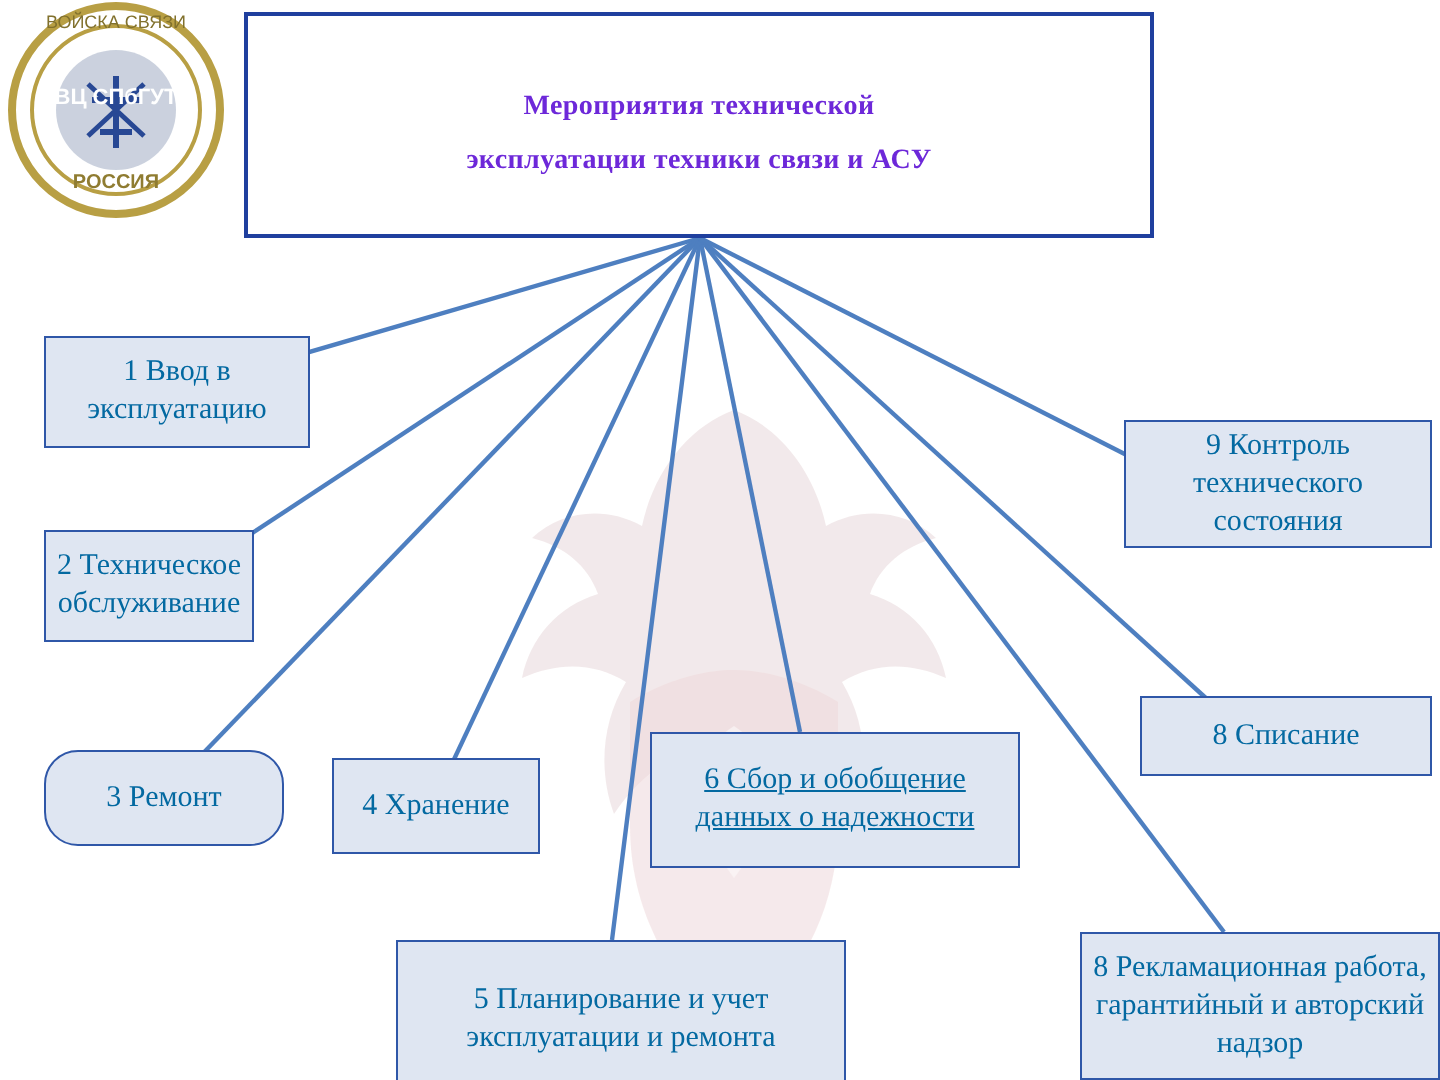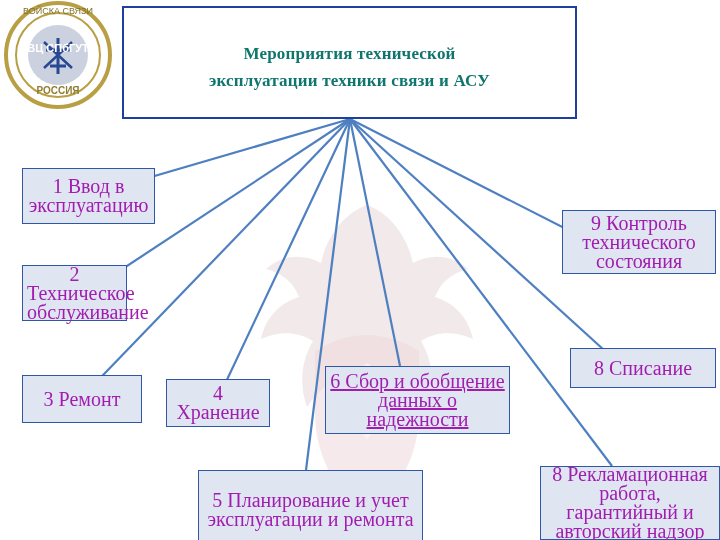--- a/index.html
+++ b/index.html
@@ -58,47 +58,47 @@
     border: 2px solid #1f3f9e;
     background: rgba(255,255,255,0.35);
     box-sizing: border-box;
   }
   #title-text {
     position: absolute;
     left: 122px;
     top: 40px;
     width: 455px;
     text-align: center;
-    color: #0f766e;
+    color: #6d28d9;
     font-weight: bold;
-    font-size: 17px;
+    font-size: 14px;
     line-height: 27px;
     letter-spacing: 0.2px;
   }
 
   
   .node {
     position: absolute;
     border: 1.5px solid #2f57a8;
     background: #dfe6f2;
-    color: #a21caf;
+    color: #0369a1;
     box-sizing: border-box;
     display: flex;
     align-items: center;
     justify-content: center;
     text-align: center;
-    font-size: 20px;
+    font-size: 15px;
     line-height: 19px;
     padding: 2px 4px;
   }
   .node .txt { display: block; width: 100%; }
 
   #node1 { left: 22px;  top: 168px; width: 133px; height: 56px; }
   #node2 { left: 22px;  top: 265px; width: 105px; height: 56px; }
-  #node3 { left: 22px;  top: 375px; width: 120px; height: 48px; }
+  #node3 { left: 22px;  top: 375px; width: 120px; height: 48px; border-radius: 17px; }
   #node4 { left: 166px; top: 379px; width: 104px; height: 48px; }
   #node5 { left: 198px; top: 470px; width: 225px; height: 80px; }
   #node6 { left: 325px; top: 366px; width: 185px; height: 68px; text-decoration: underline; }
   #node7 { left: 540px; top: 466px; width: 180px; height: 74px; }
   #node8 { left: 570px; top: 348px; width: 146px; height: 40px; }
   #node9 { left: 562px; top: 210px; width: 154px; height: 64px; text-align: center; }
 </style>
 </head>
 <body>
 

